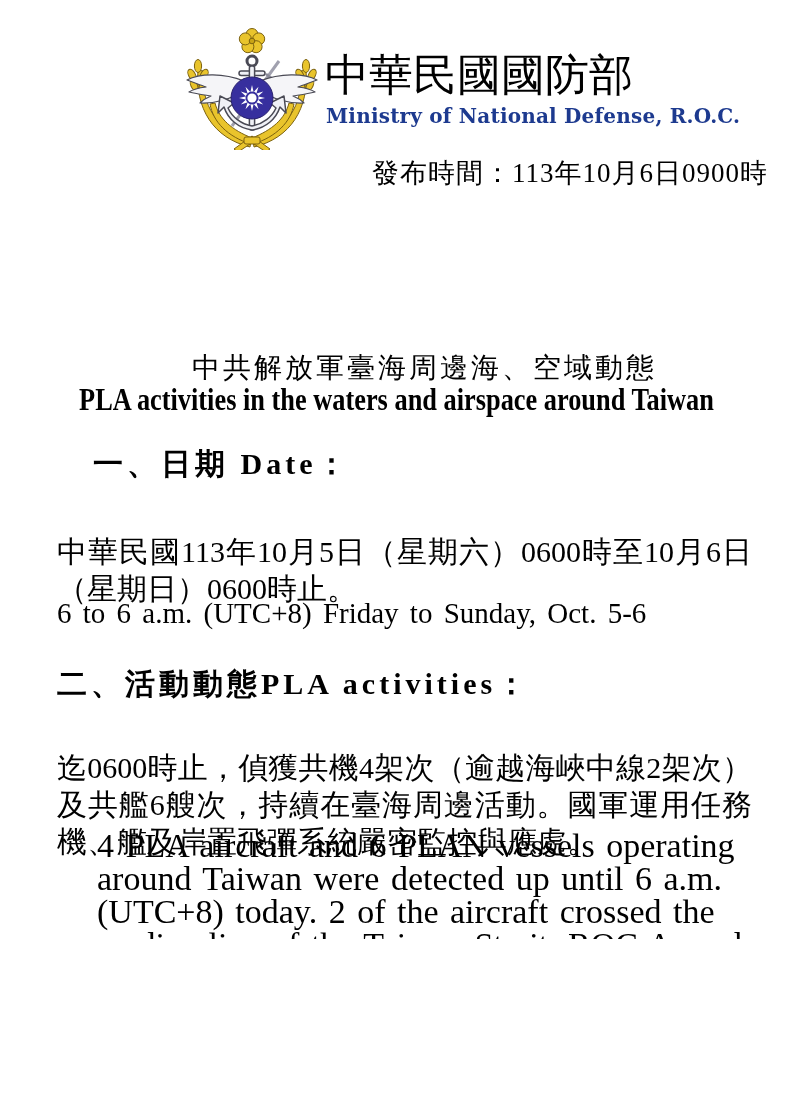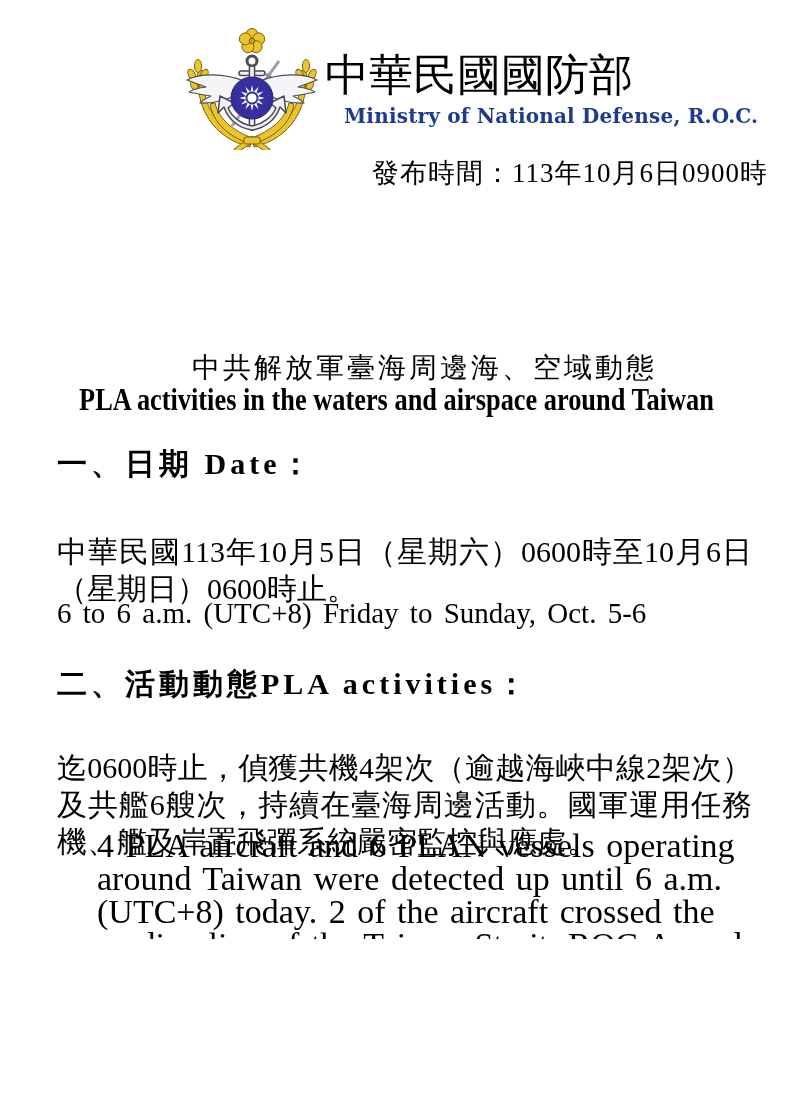--- a/index.html
+++ b/index.html
@@ -9,21 +9,21 @@
     overflow:hidden;
   }
 
   
   .logo { position:absolute; left:182px; top:26px; width:140px; height:124px; }
   .org-zh {
     position:absolute; left:325px; top:52px; font-size:44px; line-height:48px;
     letter-spacing:0px; white-space:nowrap;
   }
   .org-en {
-    position:absolute; left:344px; top:104px; font-size:20px; font-weight:bold;
+    position:absolute; left:326px; top:104px; font-size:20px; font-weight:bold;
     color:#1d3a8f; font-family:"DejaVu Serif","Liberation Serif",serif;
     white-space:nowrap; letter-spacing:0.2px;
   }
 
   
   .release { position:absolute; left:372px; top:158px; }
   .release-zh { font-size:27px; line-height:31px; letter-spacing:1px; white-space:nowrap; }
   .release-en { font-size:28px; line-height:31px; white-space:nowrap; }
 
   
@@ -35,21 +35,21 @@
     position:absolute; top:382px; left:0; width:100%; text-align:center;
     font-size:31px; font-weight:bold; white-space:nowrap;
     transform:scaleX(0.85); transform-origin:50% 50%;
   }
 
   
   .sec-heading {
     position:absolute; left:57px; font-size:30px; font-weight:bold;
     letter-spacing:4px; white-space:nowrap;
   }
-  .h-date { top:444px; }
+  .h-date { top:444px;margin-left:36px; }
   .h-act  { top:664px; }
 
   
   .p-zh {
     position:absolute; left:57px; width:695px; font-size:30px; line-height:37px;
     text-align:justify; text-justify:inter-ideograph;margin-top:32px;
   }
   .p1-zh { top:501px; }
   .p2-zh { top:717px; }
   .p-en-line {

